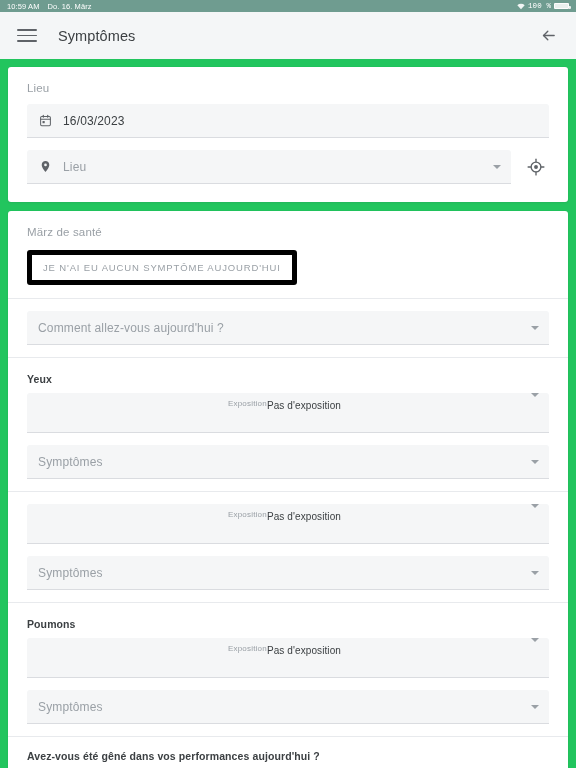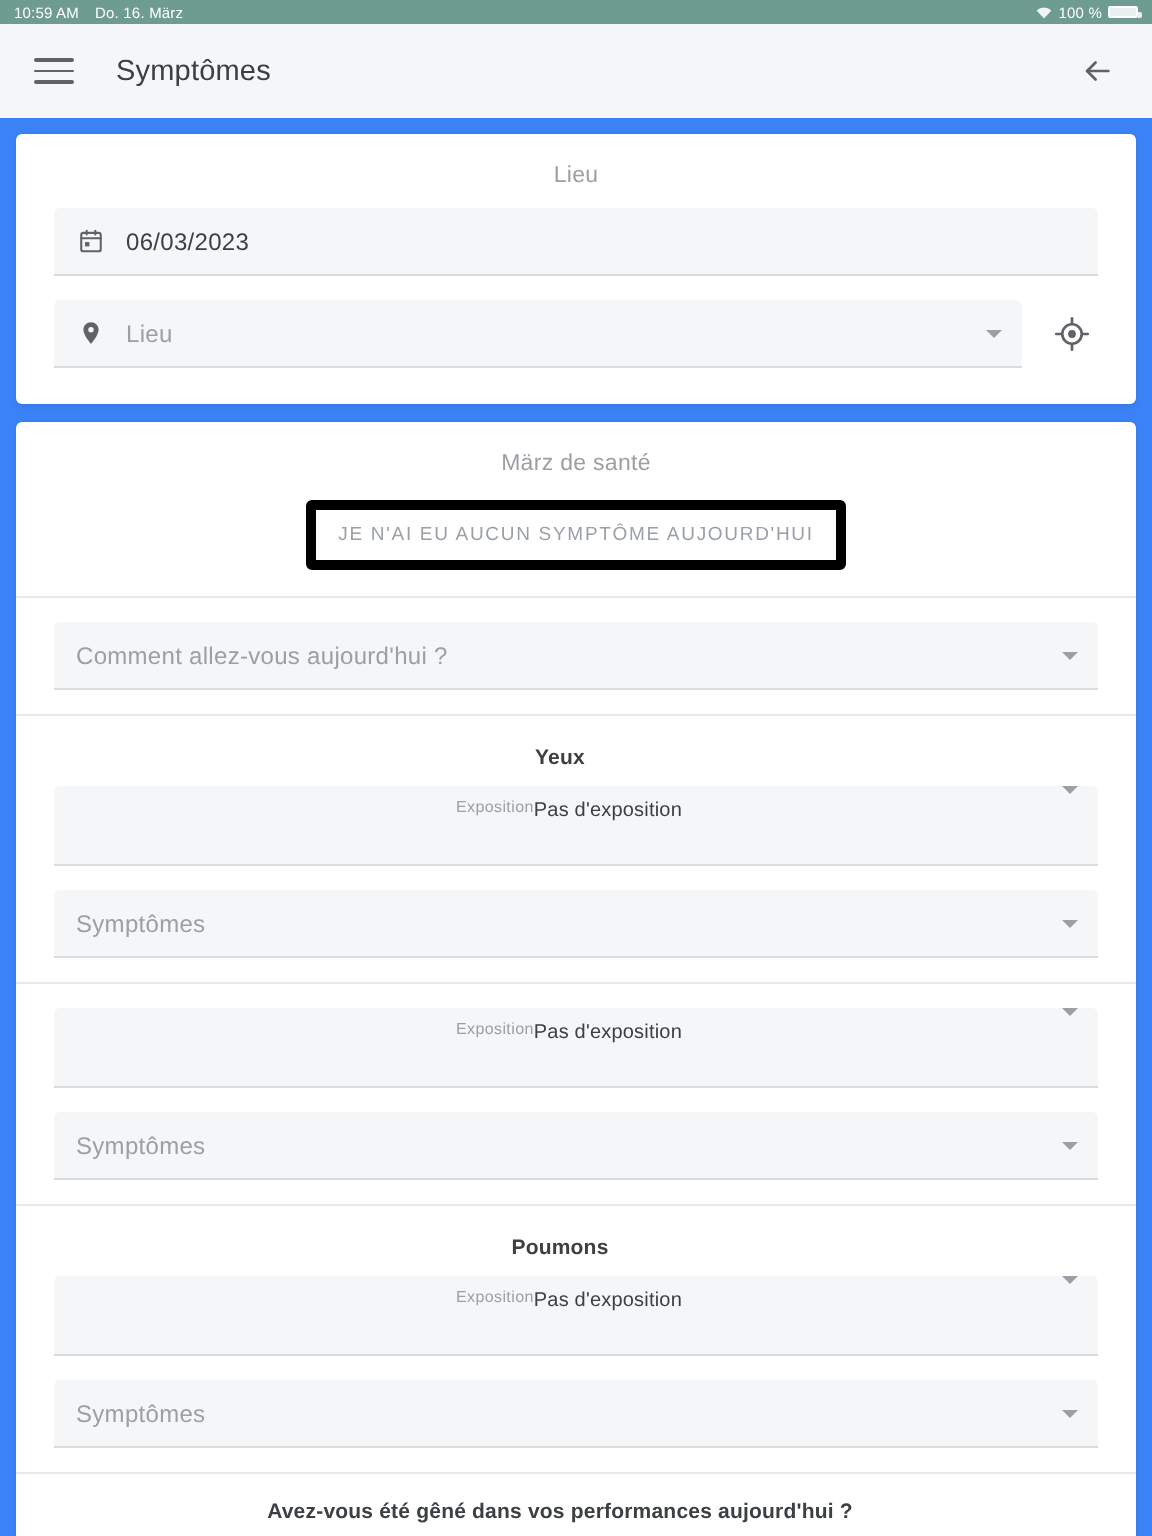--- a/index.html
+++ b/index.html
@@ -19,21 +19,21 @@
     display: flex;
     align-items: center;
     padding: 0 7px;
     color: #ffffff;
     font-size: 7.5px;
     letter-spacing: .1px;
     position: relative;
     z-index: 10;
   }
   .statusbar .sb-left { display: flex; align-items: center; gap: 8px; white-space: nowrap; }
-  .statusbar .sb-right { margin-left: auto; display: flex; align-items: center; gap: 3px; white-space: nowrap; }
+  .statusbar .sb-right { margin-left: auto; display: flex; align-items: center; gap: 3px; white-space: nowrap; font-family: Liberation Mono, monospace; }
   .sb-wifi { display: inline-block; width: 8px; height: 7px; position: relative; }
   .sb-wifi svg { position: absolute; top: 0; left: 0; }
   .sb-batt {
     width: 15px; height: 6px;
     border: 1px solid rgba(255,255,255,.85);
     border-radius: 1px;
     background: rgba(255,255,255,.85);
     position: relative;
   }
   .sb-batt:after {
@@ -65,25 +65,24 @@
   }
   .appbar .back {
     margin-left: auto;
     width: 22px; height: 22px;
     display: flex; align-items: center; justify-content: center;
     cursor: pointer;
   }
 
   
   .page {
-    background: #3b82f6;
+    background: #22c55e;
     padding: 8px 8px 0 8px;
     height: calc(768px - 59px);
     overflow: hidden;
-    text-align: center;
   }
 
   .card {
     background: #ffffff;
     border-radius: 3px;
     box-shadow: 0 1px 2px rgba(60,64,67,.10), 0 0 1px rgba(60,64,67,.08);
     margin-bottom: 9px;
     padding: 12px 0 6px 0;
   }
 
@@ -221,21 +220,21 @@
       <div class="filled">
         <span class="lead-icon">
           <svg width="13" height="13" viewBox="0 0 24 24" fill="none" stroke="#5f6368" stroke-width="1.9" stroke-linecap="round" stroke-linejoin="round">
             <rect x="3" y="4.5" width="18" height="17" rx="2"></rect>
               <line x1="3" y1="9.5" x2="21" y2="9.5"></line>
             <line x1="8" y1="2.5" x2="8" y2="6"></line>
               <line x1="16" y1="2.5" x2="16" y2="6"></line>
             <rect x="6.5" y="13" width="4" height="4" fill="#5f6368" stroke="none"></rect>
           </svg>
         </span>
-        <span class="val">06/03/2023</span>
+        <span class="val">16/03/2023</span>
       </div>
     </div>
 
     <div class="row-with-gps">
       <div class="filled">
         <span class="lead-icon">
           <svg width="13" height="13" viewBox="0 0 24 24" fill="#5f6368">
             <path d="M12 2C8.1 2 5 5.1 5 9c0 5.2 7 13 7 13s7-7.8 7-13c0-3.9-3.1-7-7-7zm0 9.5A2.5 2.5 0 1 1 12 6.5a2.5 2.5 0 0 1 0 5z"></path>
           </svg>
         </span>

